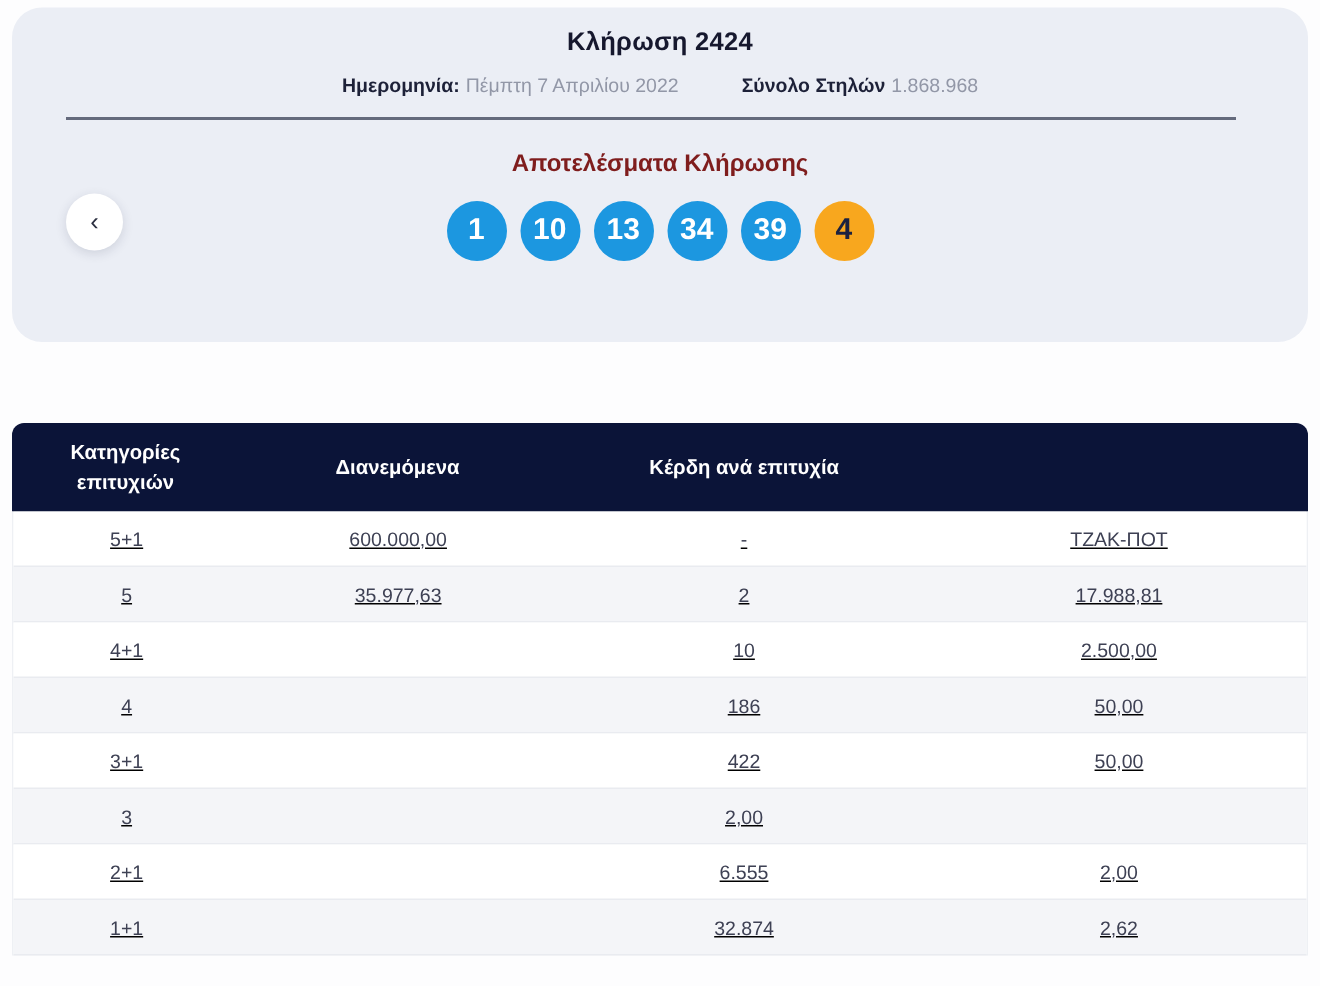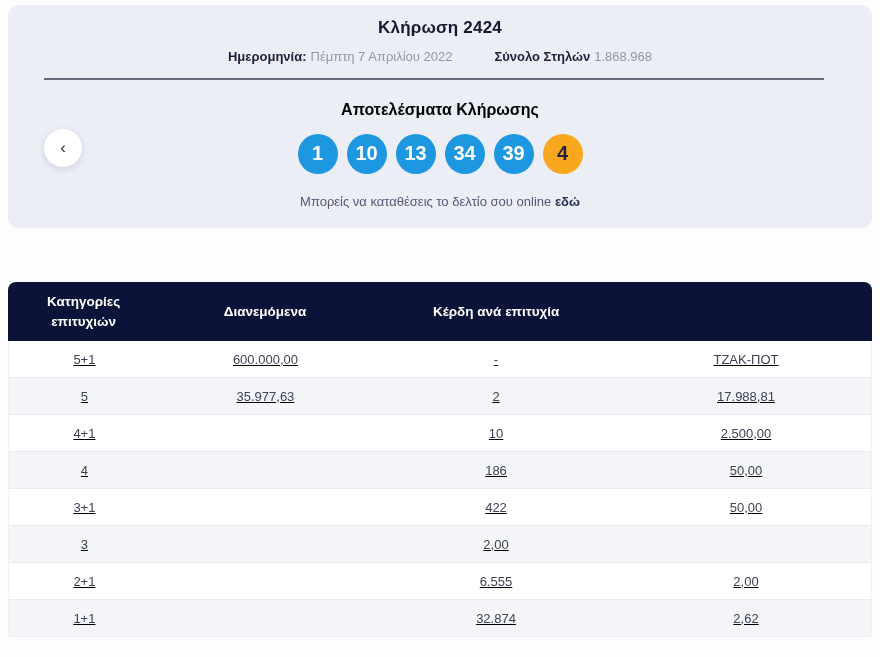--- a/index.html
+++ b/index.html
@@ -8,21 +8,21 @@
     background: #fdfdfe;
     font-family: "Liberation Sans", "DejaVu Sans", sans-serif;
     overflow: hidden;
   }
   .page { padding: 5px 8px 0 8px; }
 
   
   .top-card {
     position: relative;
     background: #ebeef5;
-    border-radius: 10px;
+    border-radius: 20px;
     height: 223px;
     padding-top: 13px;
   }
   .draw-title {
     text-align: center;
     font-size: 17px;
     font-weight: bold;
     color: #16182e;
     letter-spacing: .2px;
   }
@@ -39,21 +39,21 @@
     height: 1.5px;
     background: #646a7c;
     margin: 14px 48px 0 36px;
     border: none;
   }
   .results-title {
     margin-top: 21px;
     text-align: center;
     font-size: 16px;
     font-weight: bold;
-    color: #000000;
+    color: #7f1d1d;
   }
   .balls-row {
     margin-top: 15px;
     display: flex;
     justify-content: center;
     align-items: center;
     gap: 9px;
   }
   .ball {
     width: 40px; height: 40px;
@@ -158,24 +158,20 @@
         <span class="ball" style="background: rgb(28, 151, 224);">13</span>
         <span class="ball" style="background: rgb(28, 151, 224);">34</span>
         <span class="ball" style="background: rgb(28, 151, 224);">39</span>
         <span class="ball bonus" style="background: rgb(248, 167, 30);">4</span>
       </div>
 
     <button class="back-btn">
       <span class="chev">‹</span>
     </button>
 
-    <p class="note-line">
-      <span>Μπορείς να καταθέσεις το δελτίο σου online</span>
-      <a>εδώ</a>
-    </p>
   </section>
 
   <section class="table-card">
     <div class="grid-row thead">
       <div class="th">Κατηγορίες επιτυχιών</div>
       <div class="th">Διανεμόμενα</div>
       <div class="th">Κέρδη ανά επιτυχία</div>
     </div>
     <div class="tbody" id="prize-rows">
         <div class="grid-row data-row">

